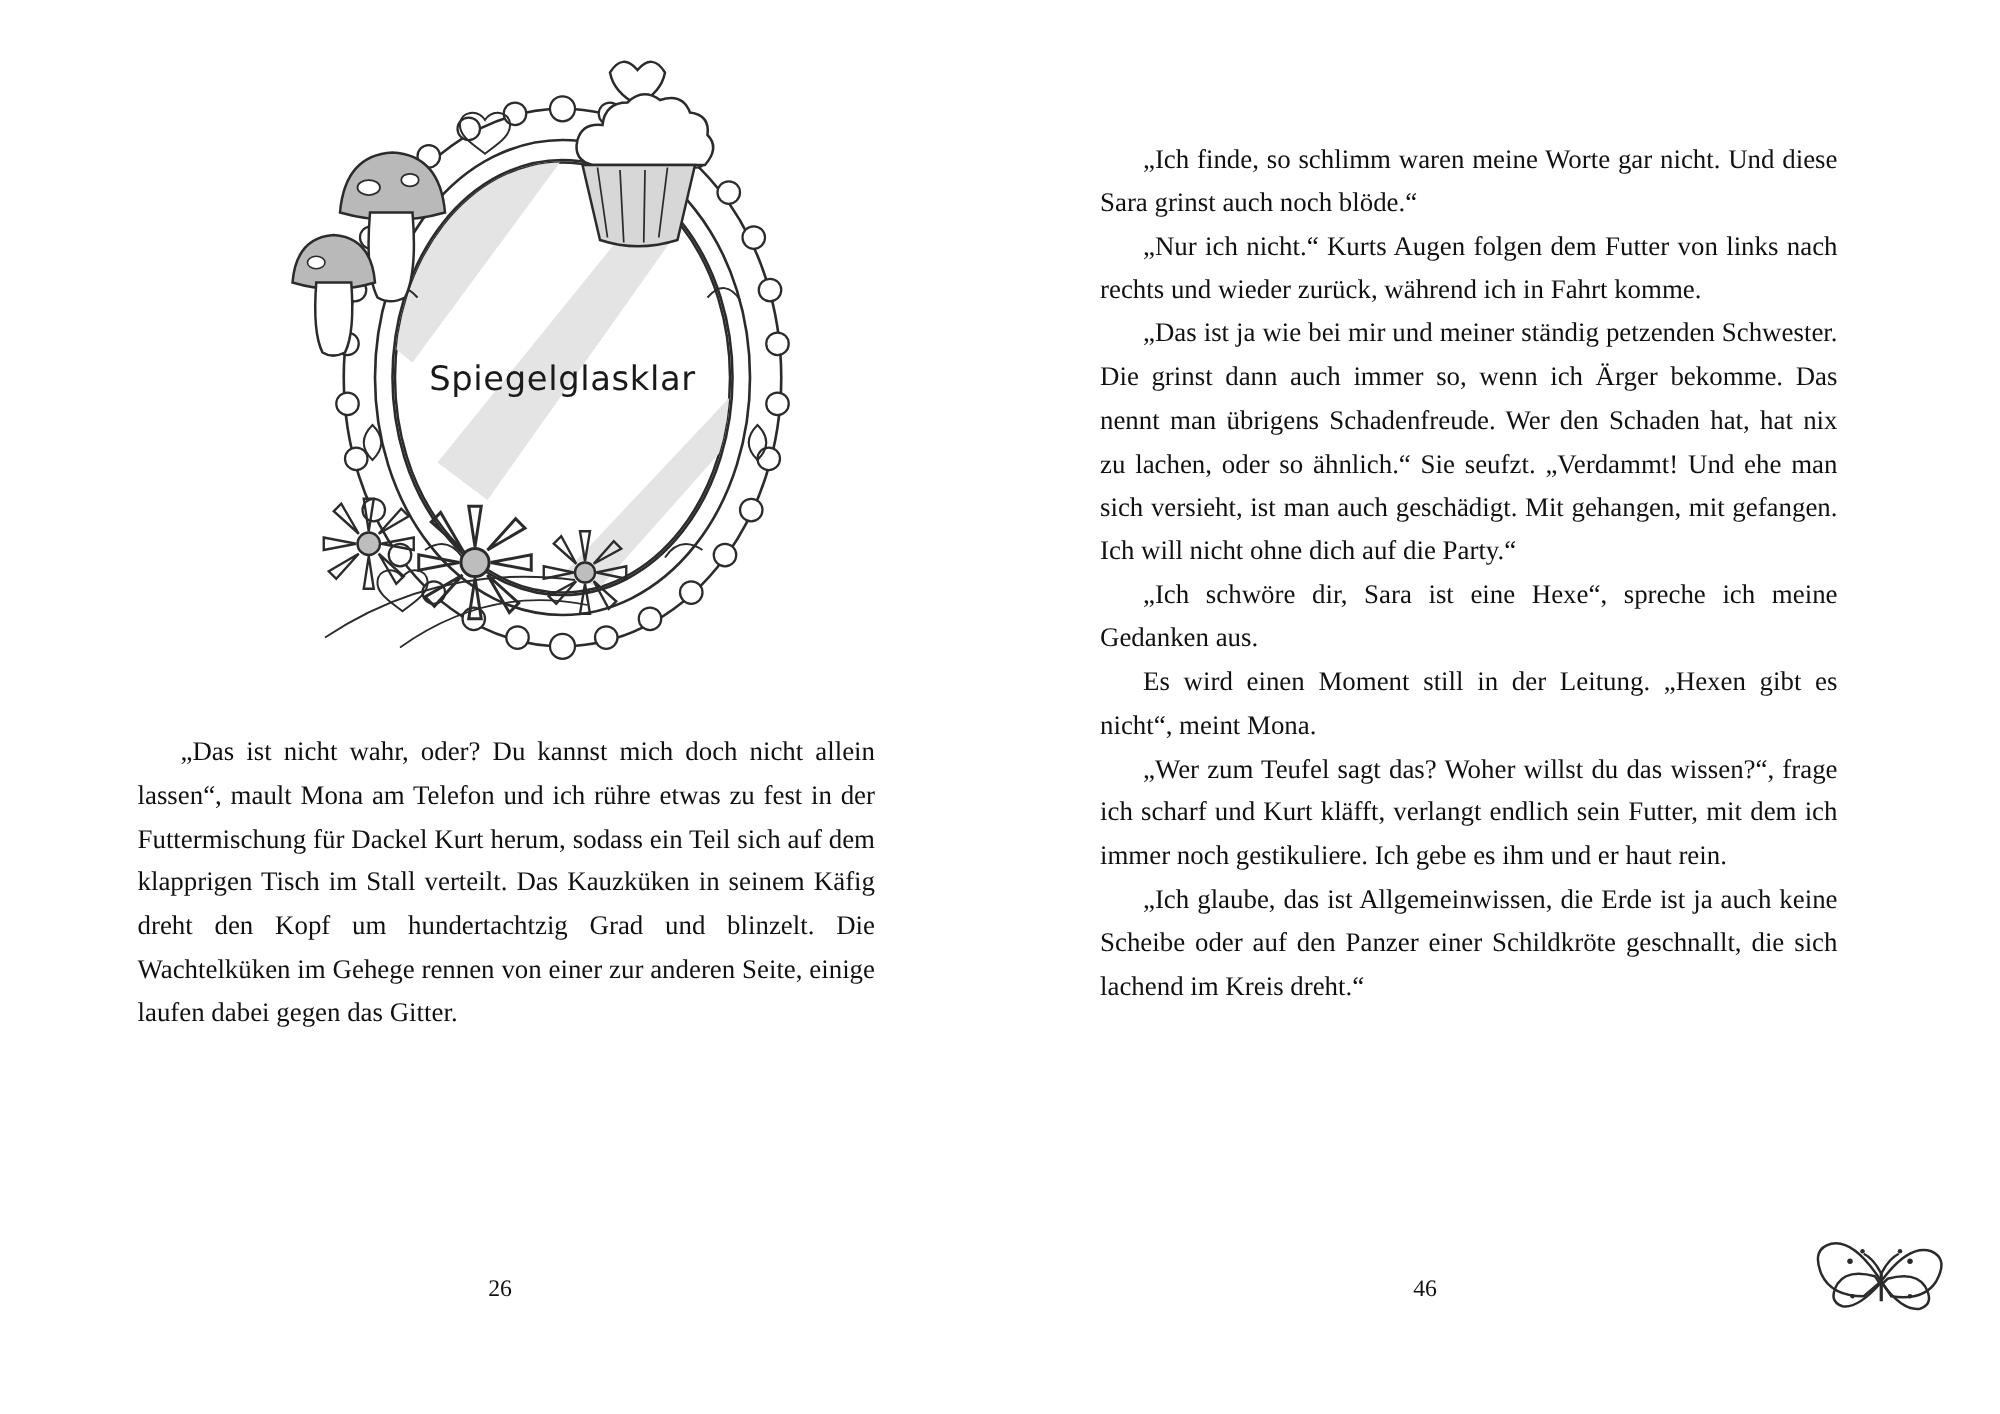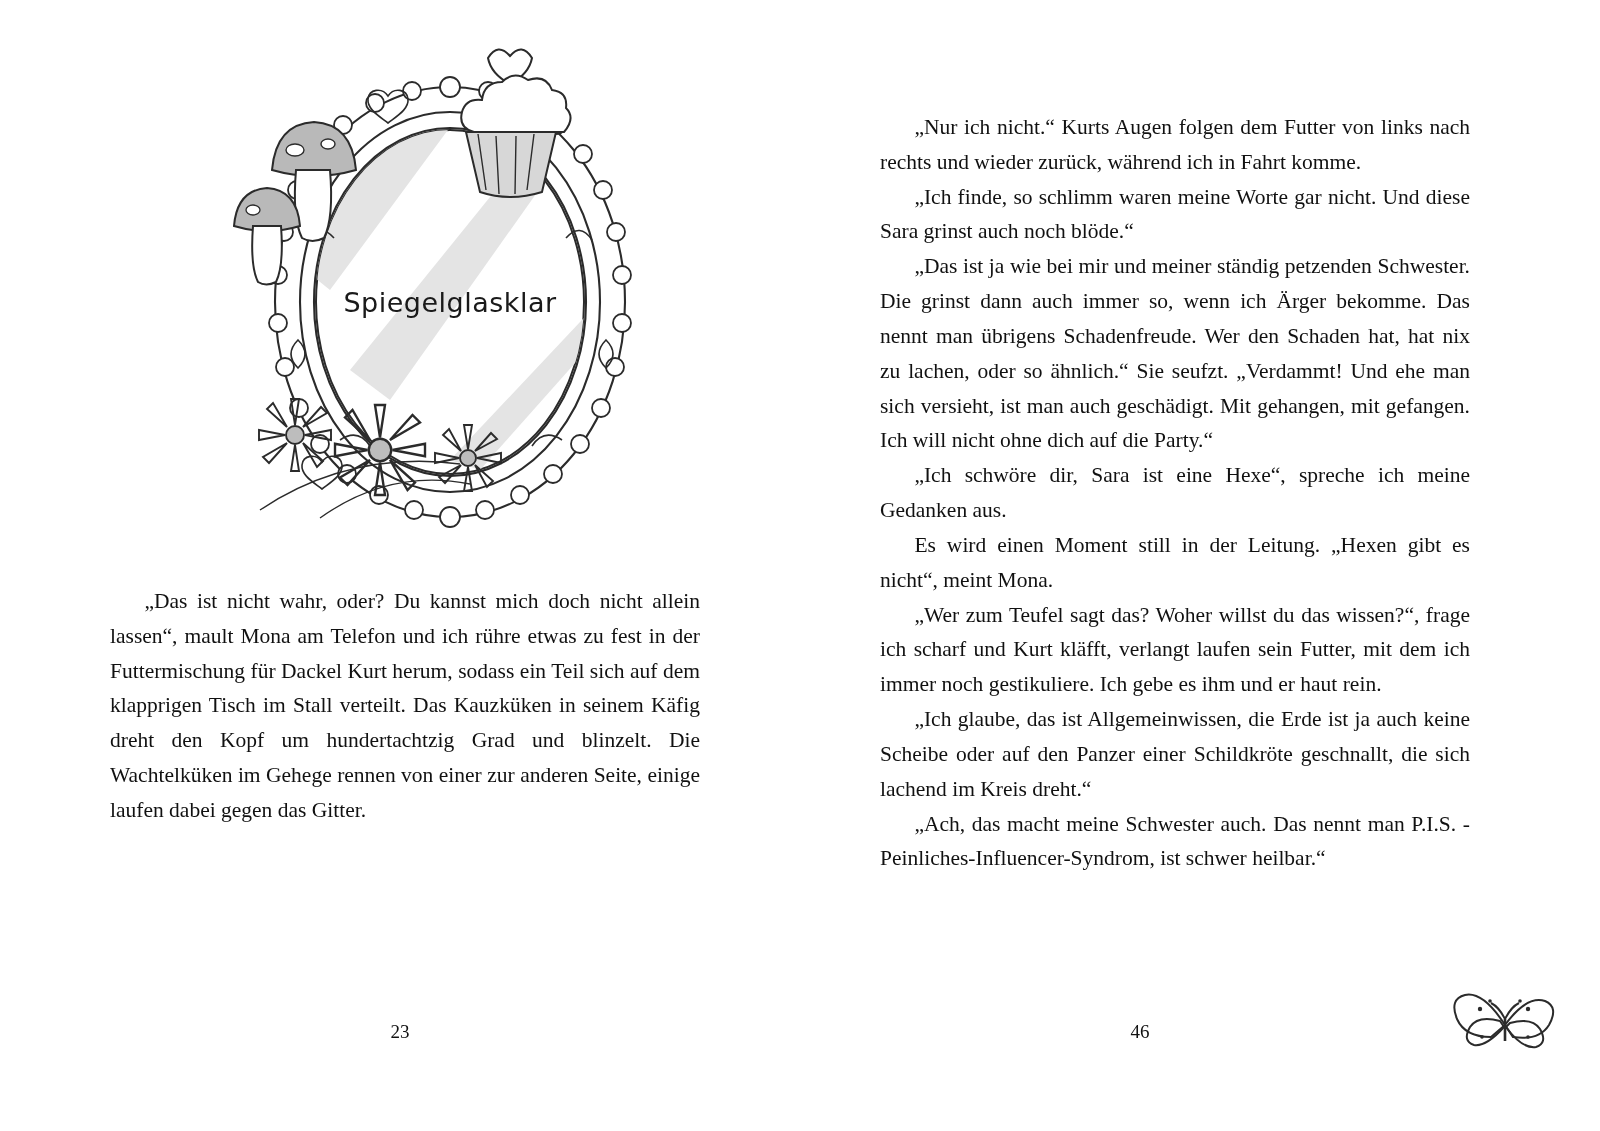--- a/index.html
+++ b/index.html
@@ -222,33 +222,32 @@
           </g>
 
           <text class="chapter-title-text" x="230" y="272" text-anchor="middle">Spiegelglasklar</text>
         </svg>
       </div>
 
       <div class="body-text">
         <p>„Das ist nicht wahr, oder? Du kannst mich doch nicht allein lassen“, mault Mona am Telefon und ich rühre etwas zu fest in der Futtermischung für Dackel Kurt herum, sodass ein Teil sich auf dem klapprigen Tisch im Stall verteilt. Das Kauzküken in seinem Käfig dreht den Kopf um hundertachtzig Grad und blinzelt. Die Wachtelküken im Gehege rennen von einer zur anderen Seite, einige laufen dabei gegen das Gitter.</p>
       </div>
 
-      <div class="folio">23</div>
+      <div class="folio">26</div>
     </div>
 
     <div class="page-half page-right">
       <div class="body-text">
+        <p>„Ich finde, so schlimm waren meine Worte gar nicht. Und diese Sara grinst auch noch blöde.“</p>
         <p>„Nur ich nicht.“ Kurts Augen folgen dem Futter von links nach rechts und wieder zurück, während ich in Fahrt komme.</p>
-        <p>„Ich finde, so schlimm waren meine Worte gar nicht. Und diese Sara grinst auch noch blöde.“</p>
         <p>„Das ist ja wie bei mir und meiner ständig petzenden Schwester. Die grinst dann auch immer so, wenn ich Ärger bekomme. Das nennt man übrigens Schadenfreude. Wer den Schaden hat, hat nix zu lachen, oder so ähnlich.“ Sie seufzt. „Verdammt! Und ehe man sich versieht, ist man auch geschädigt. Mit gehangen, mit gefangen. Ich will nicht ohne dich auf die Party.“</p>
         <p>„Ich schwöre dir, Sara ist eine Hexe“, spreche ich meine Gedanken aus.</p>
         <p>Es wird einen Moment still in der Leitung. „Hexen gibt es nicht“, meint Mona.</p>
-        <p>„Wer zum Teufel sagt das? Woher willst du das wissen?“, frage ich scharf und Kurt kläfft, verlangt laufen sein Futter, mit dem ich immer noch gestikuliere. Ich gebe es ihm und er haut rein.</p>
+        <p>„Wer zum Teufel sagt das? Woher willst du das wissen?“, frage ich scharf und Kurt kläfft, verlangt endlich sein Futter, mit dem ich immer noch gestikuliere. Ich gebe es ihm und er haut rein.</p>
         <p>„Ich glaube, das ist Allgemeinwissen, die Erde ist ja auch keine Scheibe oder auf den Panzer einer Schildkröte geschnallt, die sich lachend im Kreis dreht.“</p>
-        <p>„Ach, das macht meine Schwester auch. Das nennt man P.I.S. -Peinliches-Influencer-Syndrom, ist schwer heilbar.“</p>
       </div>
 
       <div class="folio">46</div>
 
       <svg class="butterfly" viewBox="0 0 110 90" xmlns="http://www.w3.org/2000/svg">
         <g fill="none" stroke="#2b2b2b" stroke-width="2">
           <path d="M55 46 q-22 -34 -40 -30 q-16 4 -8 24 q8 18 34 18z"></path>
           <path d="M55 46 q22 -30 40 -24 q14 6 4 24 q-10 16 -36 12z"></path>
           <path d="M54 48 q-18 20 -30 18 q-12 -4 -4 -18 q8 -12 30 -6z"></path>
           <path d="M56 48 q16 22 30 20 q12 -4 4 -18 q-8 -12 -30 -6z"></path>

